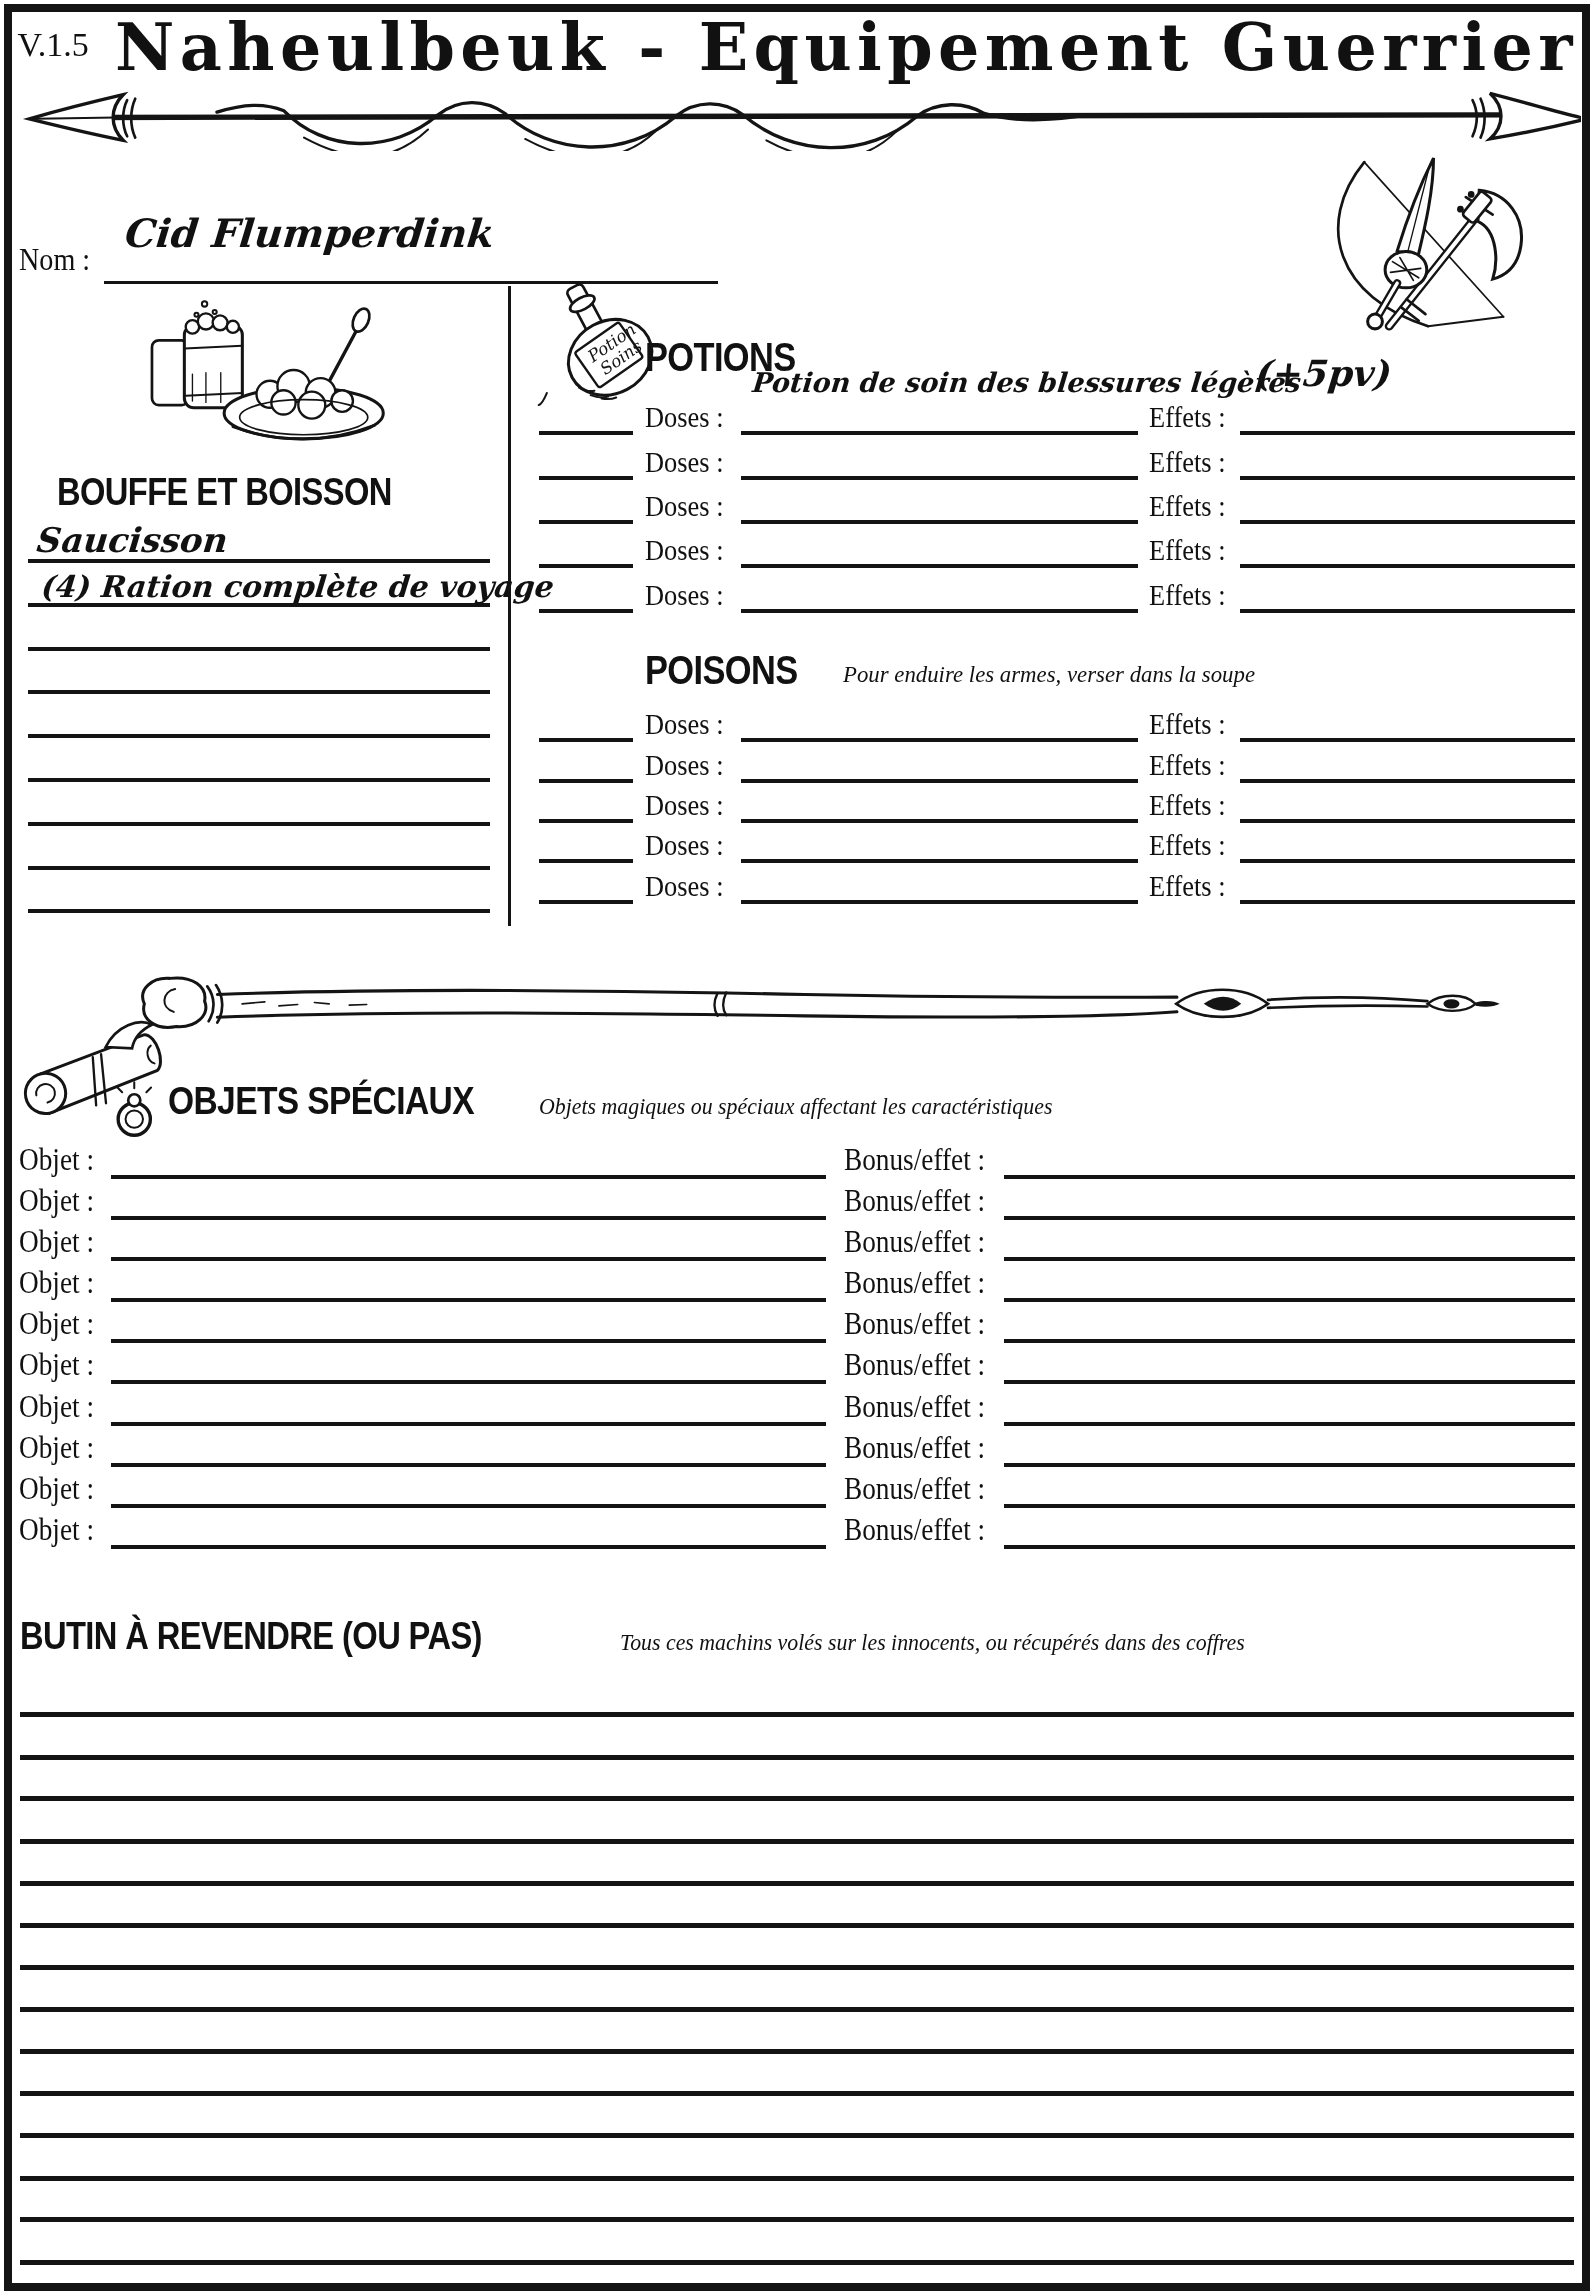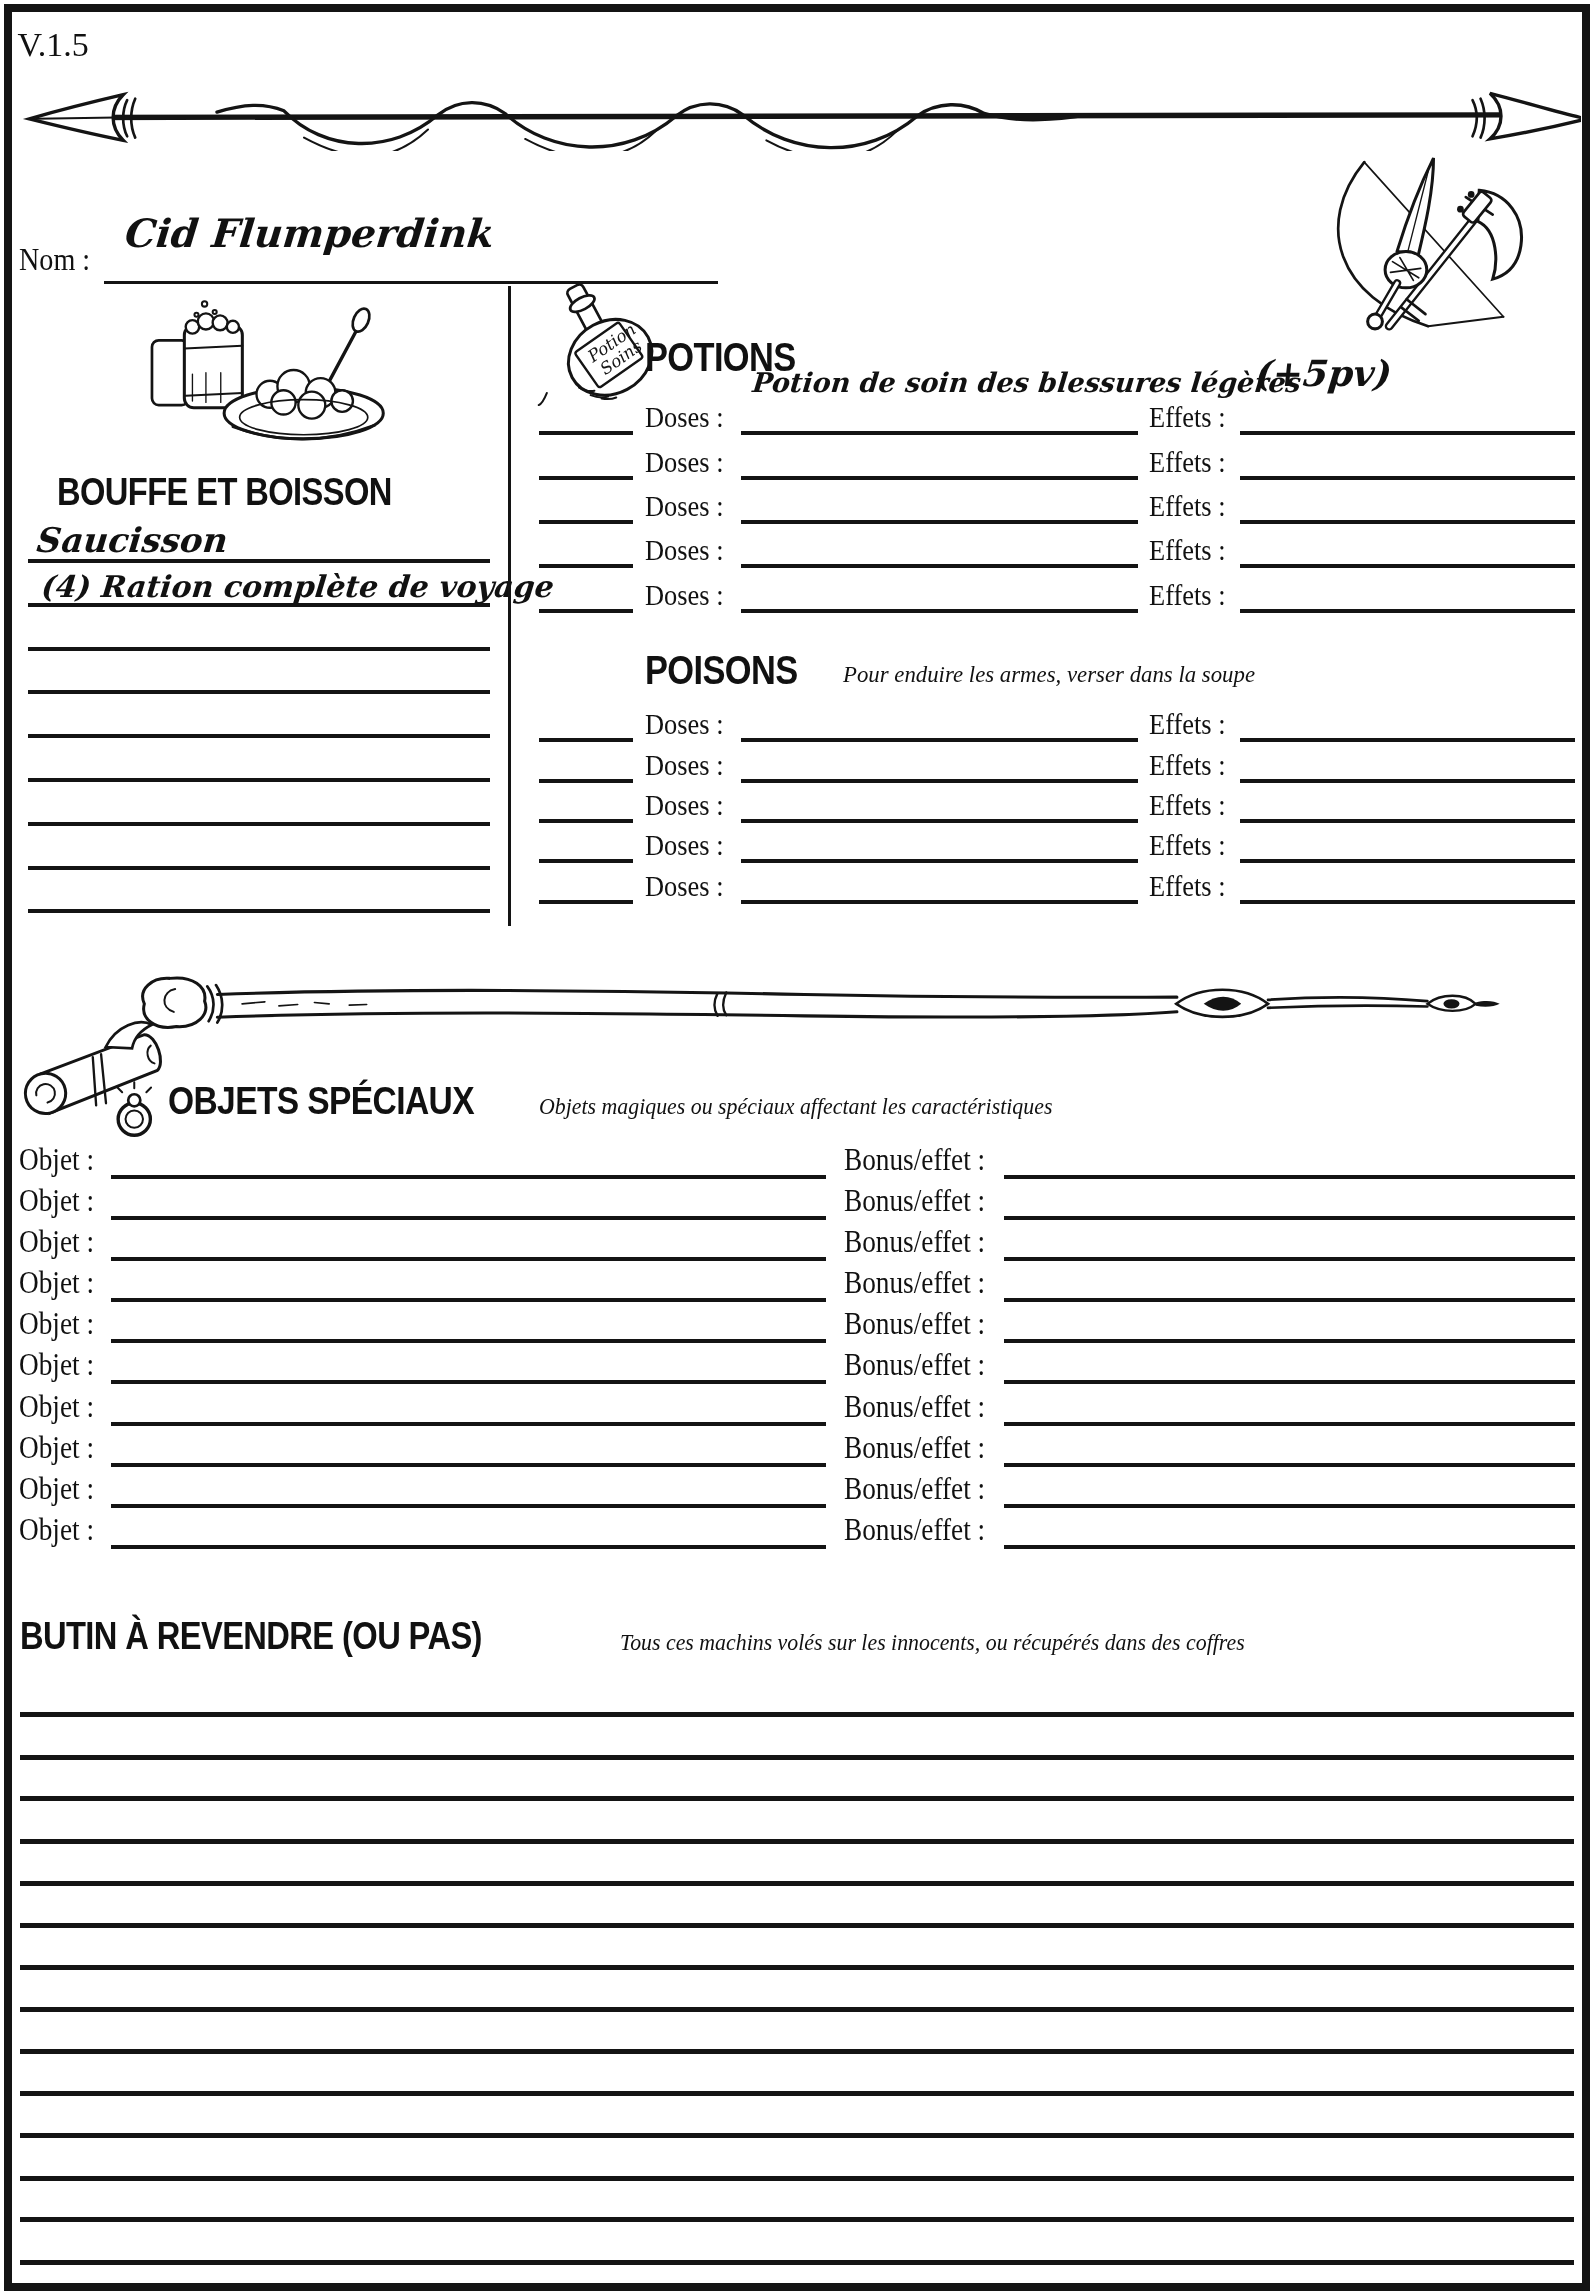--- a/index.html
+++ b/index.html
@@ -22,20 +22,21 @@
   svg{display:block;}
   svg path,svg circle,svg ellipse,svg line,svg rect{vector-effect:none;}
 </style>
 </head>
 <body>
 
 <div class="page">
   <div class="frame"></div>
 
   <div class="abs" style="left:17.5px;top:25.6px;font-size:34px;">V.1.5</div>
+  <div class="abs uncial" style="left:115px;top:9.4px;width:1455px;font-size:65px;">Naheulbeuk - Equipement Guerrier</div>
 
   <div class="abs" style="left:12px;top:84px;">
     <svg width="1569" height="67" viewBox="0 0 2330 100" fill="none" stroke="#141414" stroke-linecap="round">
       <path d="M115,50 L2230,46" stroke-width="8"></path>
       <path d="M160,16 C100,30 55,42 20,52 C60,62 110,74 160,84 C140,64 140,36 160,16 Z" fill="#fff" stroke-width="5"></path>
       <path d="M30,52 L150,50" stroke-width="3"></path>
       <path d="M166,24 C158,40 158,62 166,78 M178,22 C170,40 170,62 178,80" stroke-width="4"></path>
       <path d="M2200,14 C2262,30 2306,44 2344,52 C2304,62 2258,72 2200,82 C2222,62 2222,34 2200,14 Z" fill="#fff" stroke-width="5"></path>
       <path d="M2186,22 C2194,40 2194,62 2186,80 M2174,24 C2182,40 2182,60 2174,78" stroke-width="4"></path>
       <path d="M300,42 C340,30 370,28 400,40 C460,102 560,106 630,46 C660,22 700,22 730,44 C800,108 910,112 985,48 C1015,24 1055,24 1085,46 C1160,110 1270,112 1345,48 C1375,26 1415,26 1445,44 C1500,60 1560,52 1600,46" stroke-width="5"></path>

